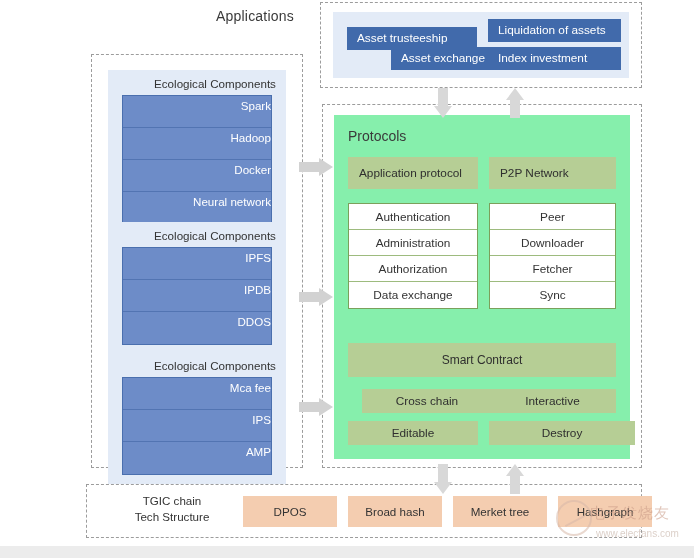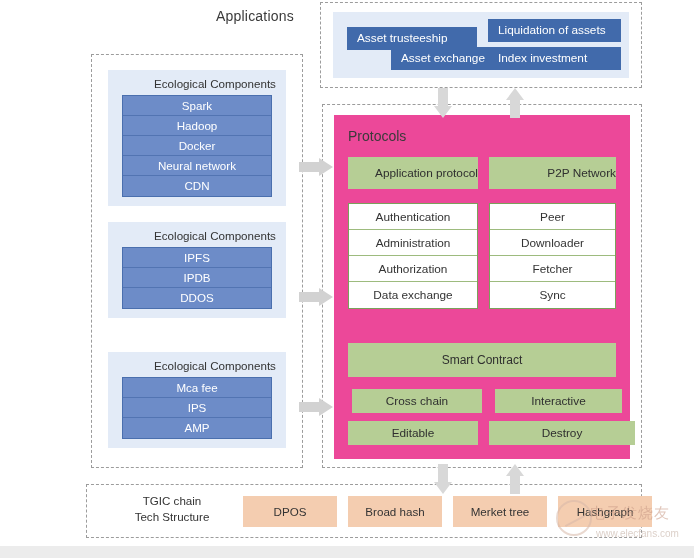--- a/index.html
+++ b/index.html
@@ -46,22 +46,22 @@
     color: #333;
     margin-bottom: 5px;
     padding-left: 36px;
   }
   .eco-list {
     margin: 0 14px;
     border: 1px solid #4a6fae;
     background: #6987c3;
   }
   .eco-item {
-    height: 20px; line-height: 20px;
-    text-align: center;
+    height: 32px; line-height: 20px;
+    text-align: right;
     color: #ffffff;
     font-size: 11.6px;
     background: #6d8cc8;
     border-bottom: 1px solid #5274b2;
   }
   .eco-item:last-child { border-bottom: none; }
 
   
   #apps-panel {
     position: absolute; left: 333px; top: 12px;
@@ -79,36 +79,35 @@
   }
   #app-0 { left: 14px;  top: 15px;  width: 130px; }
   #app-1 { left: 155px; top: 7px;  width: 133px; }
   #app-2 { left: 14px;  top: 35px; width: 146px; margin-left: 44px; }
   #app-3 { left: 155px; top: 35px; width: 133px; }
 
   
   #proto-panel {
     position: absolute; left: 334px; top: 115px;
     width: 296px; height: 344px;
-    background: #ec4899;
+    background: #86efac;
   }
   #protocols-heading {
     position: absolute; left: 14px; top: 13px;
     font-size: 14px; color: #3a3a3a;
   }
 
   .proto-head {
     position: absolute;
     height: 32px; line-height: 32px;
     background: #b6ce95;
     color: #2f2f2f;
     font-size: 11.8px;
     padding-left: 11px;
     white-space: nowrap;
-    text-align: right;
   }
   #proto-head-0 { left: 14px;  top: 42px; width: 130px; }
   #proto-head-1 { left: 155px; top: 42px; width: 127px; }
 
   .proto-list {
     position: absolute;
     border: 1px solid #7ba05b;
     background: #ffffff;
   }
   #proto-list-0 { left: 14px;  top: 88px; width: 130px; }
@@ -133,22 +132,22 @@
   }
 
   .sc-box {
     position: absolute;
     height: 24px; line-height: 24px;
     background: #b6ce95;
     text-align: center;
     font-size: 11.8px;
     color: #2f2f2f;
   }
-  #sc-0 { left: 18px;  top: 274px; width: 130px; }
-  #sc-1 { left: 161px; top: 274px; width: 127px; }
+  #sc-0 { left: 28px;  top: 274px; width: 130px; }
+  #sc-1 { left: 155px; top: 274px; width: 127px; }
   #sc-2 { left: 14px;  top: 306px; width: 130px; }
   #sc-3 { left: 155px; top: 306px; width: 146px; }
 
   
   #tgic-panel {
     position: absolute; left: 92px; top: 489px;
     width: 545px; height: 45px;
     background: #ffffff;
   }
   #tgic-label {

